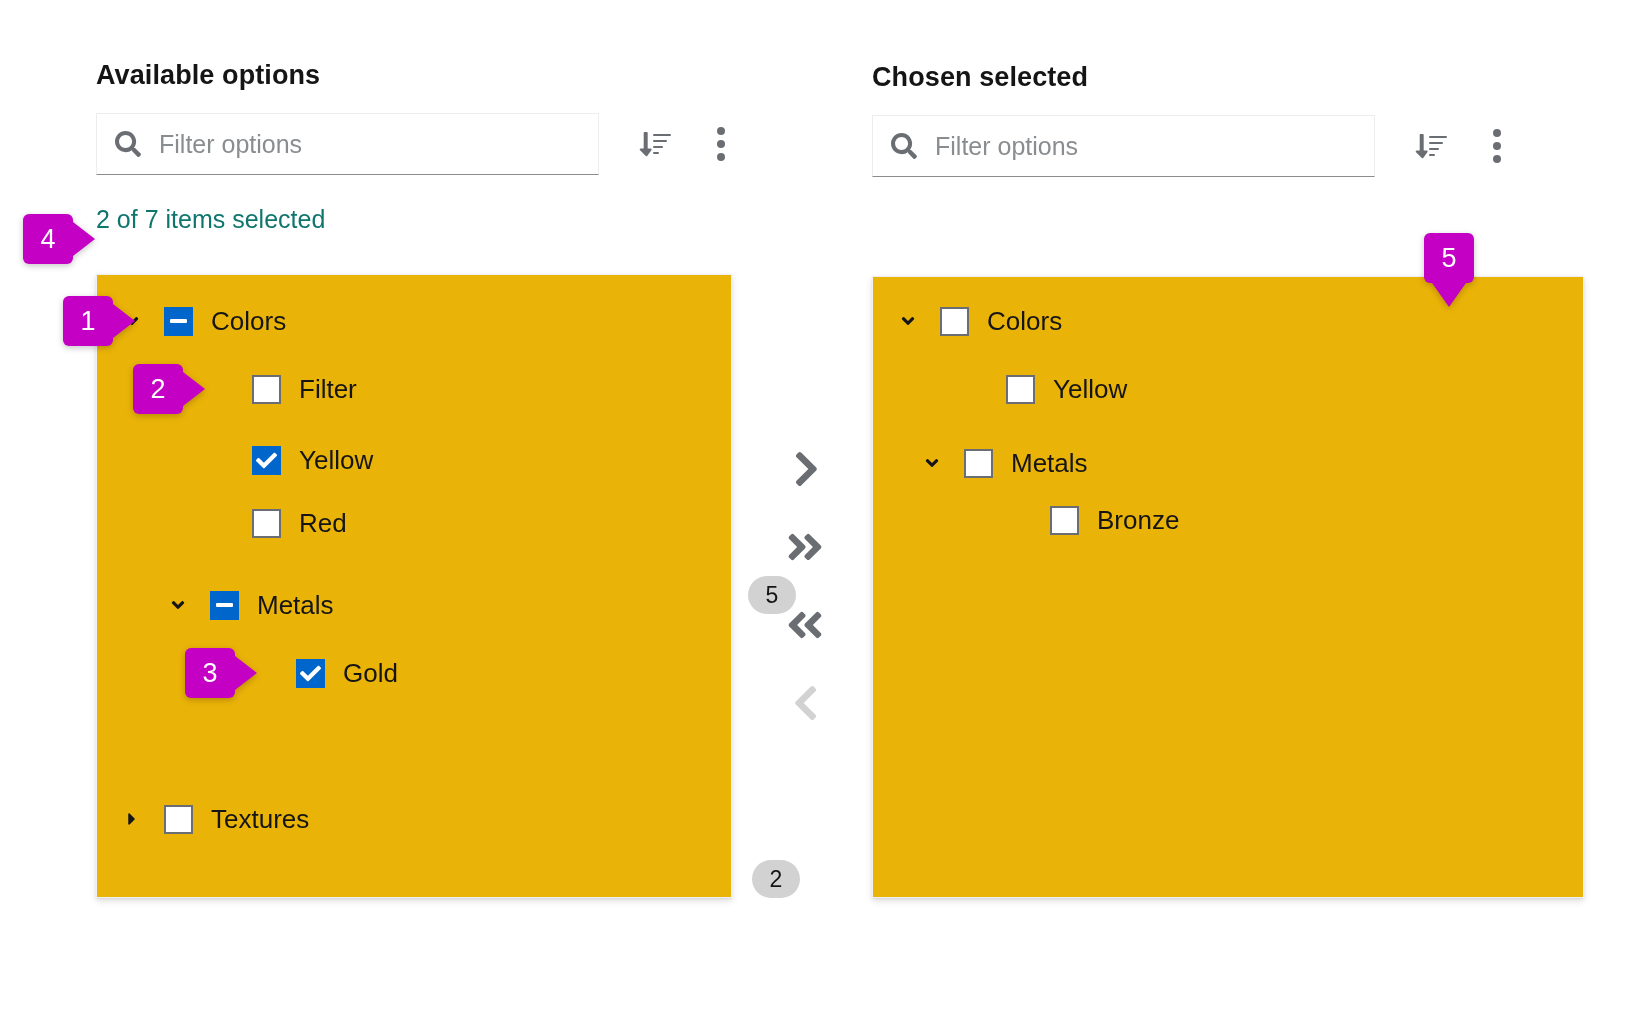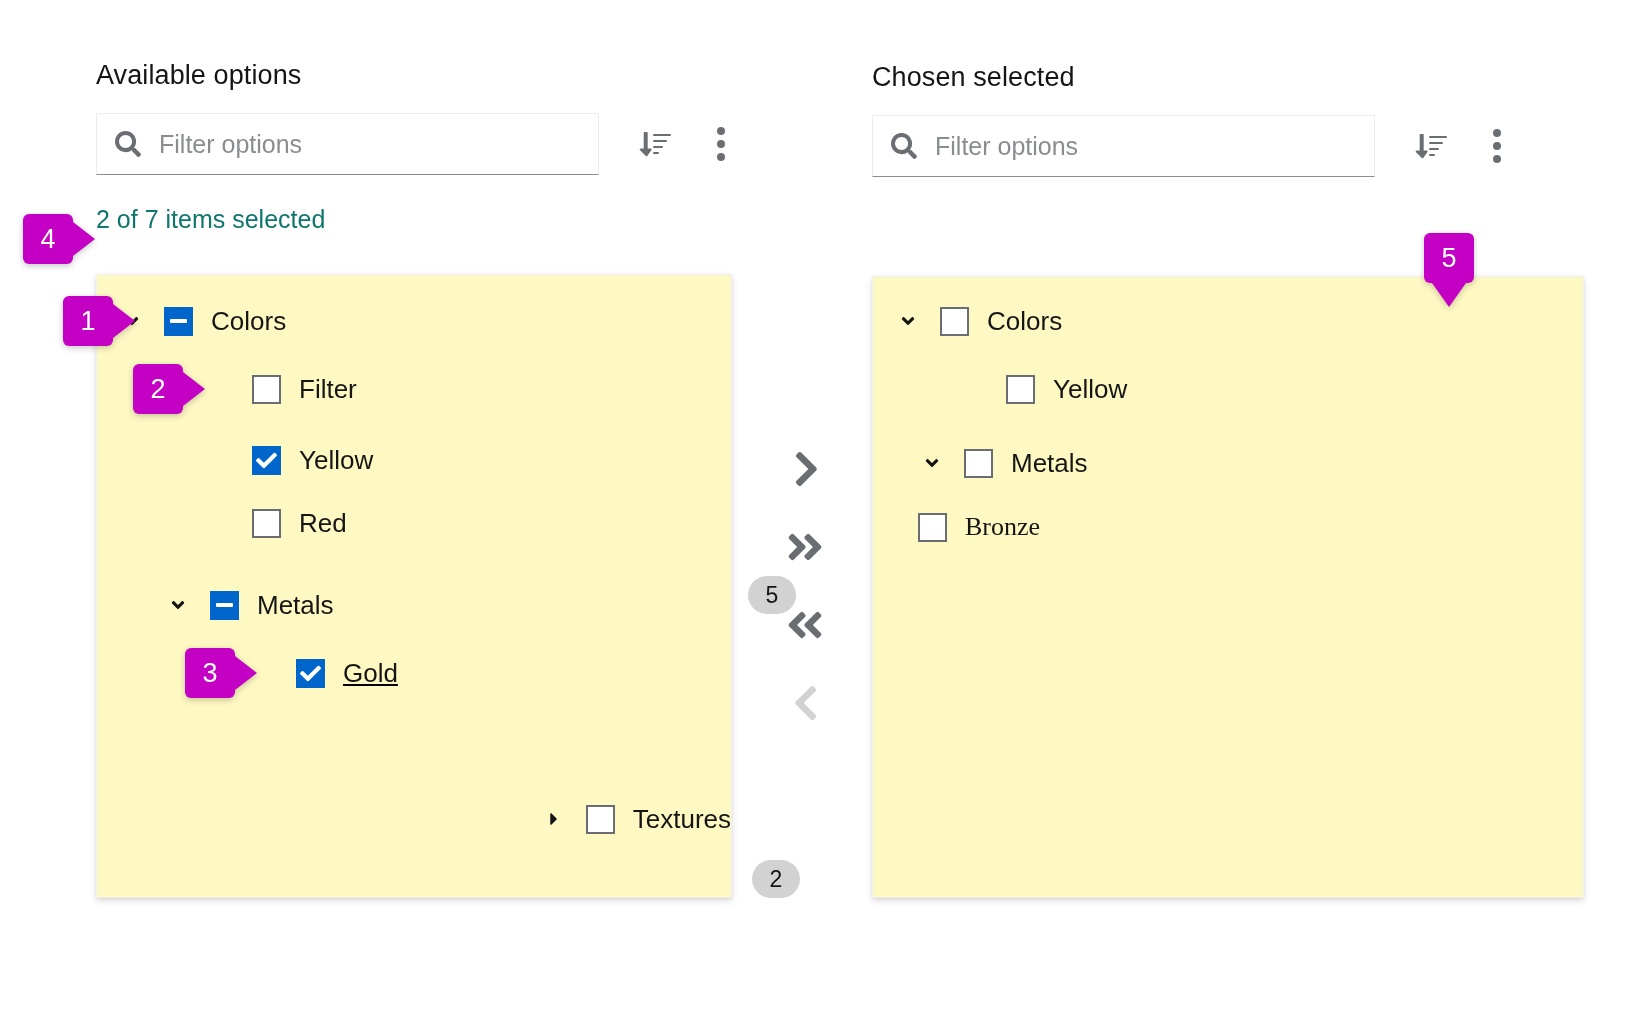--- a/index.html
+++ b/index.html
@@ -9,21 +9,21 @@
     background: #ffffff;
     font-family: "Liberation Sans", "DejaVu Sans", sans-serif;
     overflow: hidden;
   }
   .stage { position: relative; width: 1628px; height: 1016px; background:#fff; }
 
   
   .panel { position: absolute; }
   .panel-title {
     font-size: 27px;
-    font-weight: 400;
+    font-weight: 700;
     color: #151515;
     letter-spacing: 0.1px;
     white-space: nowrap;
   }
 
   .toolbar { position: relative; display: flex; align-items: center; }
   .filter-box {
     position: relative;
     display: flex;
     align-items: center;
@@ -58,21 +58,21 @@
   }
 
   .status-text {
     font-size: 25px;
     color: #0f766e;
     white-space: nowrap;
   }
 
   .tree-box {
     position: absolute;
-    background: #fef9c3;
+    background: #eab308;
     border: 1px solid #f0f0f0;
     box-shadow: 0 3px 7px rgba(3,3,3,0.13), 0 1px 2px rgba(3,3,3,0.07);
   }
 
   .tree-row {
     position: absolute;
     display: flex;
     align-items: center;
     height: 46px;
     left: 0;
@@ -256,33 +256,33 @@
           </svg>
       </span>
       <span class="cb indeterminate" style="margin-left:19px;">
         <span class="dash"></span>
 
       </span>
       <span class="tree-label">Metals</span>
     </div>
     <div class="count-pill" style="top:585px; left:655px;">2</div>
 
-    <div class="tree-row" style="top:375px; padding-left:154px;text-decoration:underline;">
+    <div class="tree-row" style="top:375px; padding-left:154px;">
       <span class="toggle hidden"></span>
       <span class="cb checked" style="margin-left:19px;">
 
         <svg class="check" viewBox="0 0 512 512" fill="currentColor">
             <path d="M173.9 439.4l-166.4-166.4c-10-10-10-26.2 0-36.2l36.2-36.2c10-10 26.2-10 36.2 0L192 312.7 432.1 72.6c10-10 26.2-10 36.2 0l36.2 36.2c10 10 10 26.2 0 36.2l-294.4 294.4c-10 10-26.2 10-36.2 0z"></path>
           </svg>
       </span>
       <span class="tree-label">Gold</span>
     </div>
 
 
-    <div class="tree-row" style="top:521px; padding-left:22px;justify-content:flex-end;">
+    <div class="tree-row" style="top:521px; padding-left:22px;">
       <span class="toggle">
         <svg width="20" height="20" viewBox="0 0 192 512" fill="currentColor">
             <path d="M0 384.7V127.3c0-17.8 21.5-26.7 34.1-14.1l128.7 128.7c7.8 7.8 7.8 20.5 0 28.3L34.1 398.8C21.5 411.4 0 402.5 0 384.7z"></path>
           </svg>
       </span>
       <span class="cb" style="margin-left:19px;">
         
         
       </span>
       <span class="tree-label">Textures</span>
@@ -372,21 +372,21 @@
             <path d="M143 352.3L7 216.3c-9.4-9.4-9.4-24.6 0-33.9l22.6-22.6c9.4-9.4 24.6-9.4 33.9 0l96.4 96.4 96.4-96.4c9.4-9.4 24.6-9.4 33.9 0l22.6 22.6c9.4 9.4 9.4 24.6 0 33.9l-136 136c-9.2 9.4-24.4 9.4-33.8 0z"></path>
           </svg>
       </span>
       <span class="cb" style="margin-left:19px;">
         
         
       </span>
       <span class="tree-label">Metals</span>
     </div>
 
-    <div class="tree-row" style="top:227px; font-family:Liberation Serif, serif;">
+    <div class="tree-row" style="top:220px; padding-left:132px;">
       <span class="toggle hidden"></span>
       <span class="cb" style="margin-left:19px;">
         
         
       </span>
       <span class="tree-label">Bronze</span>
     </div>
   </div>
 
   <div class="callout right" style="left:23px;  top:214px;">4</div>

